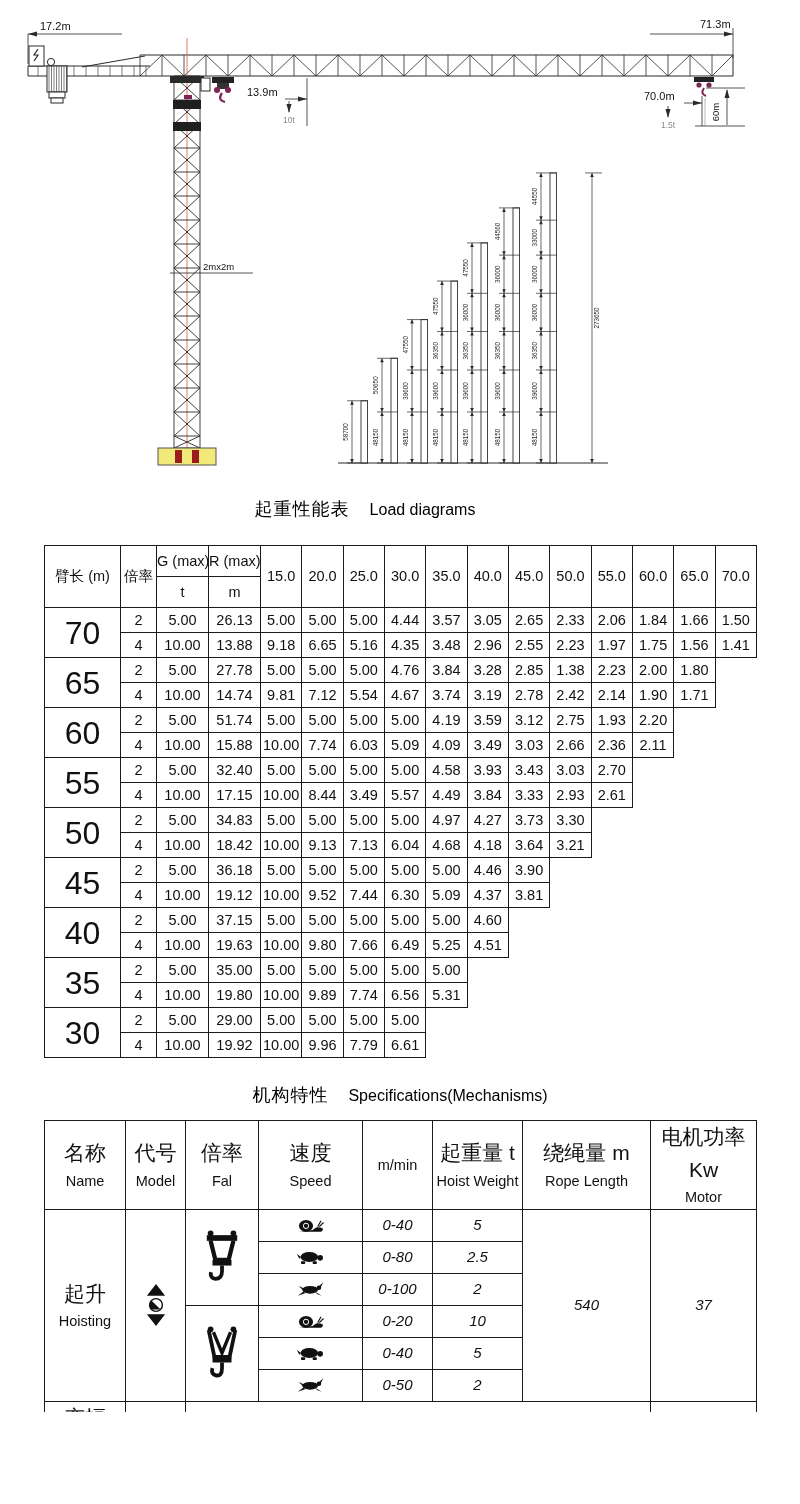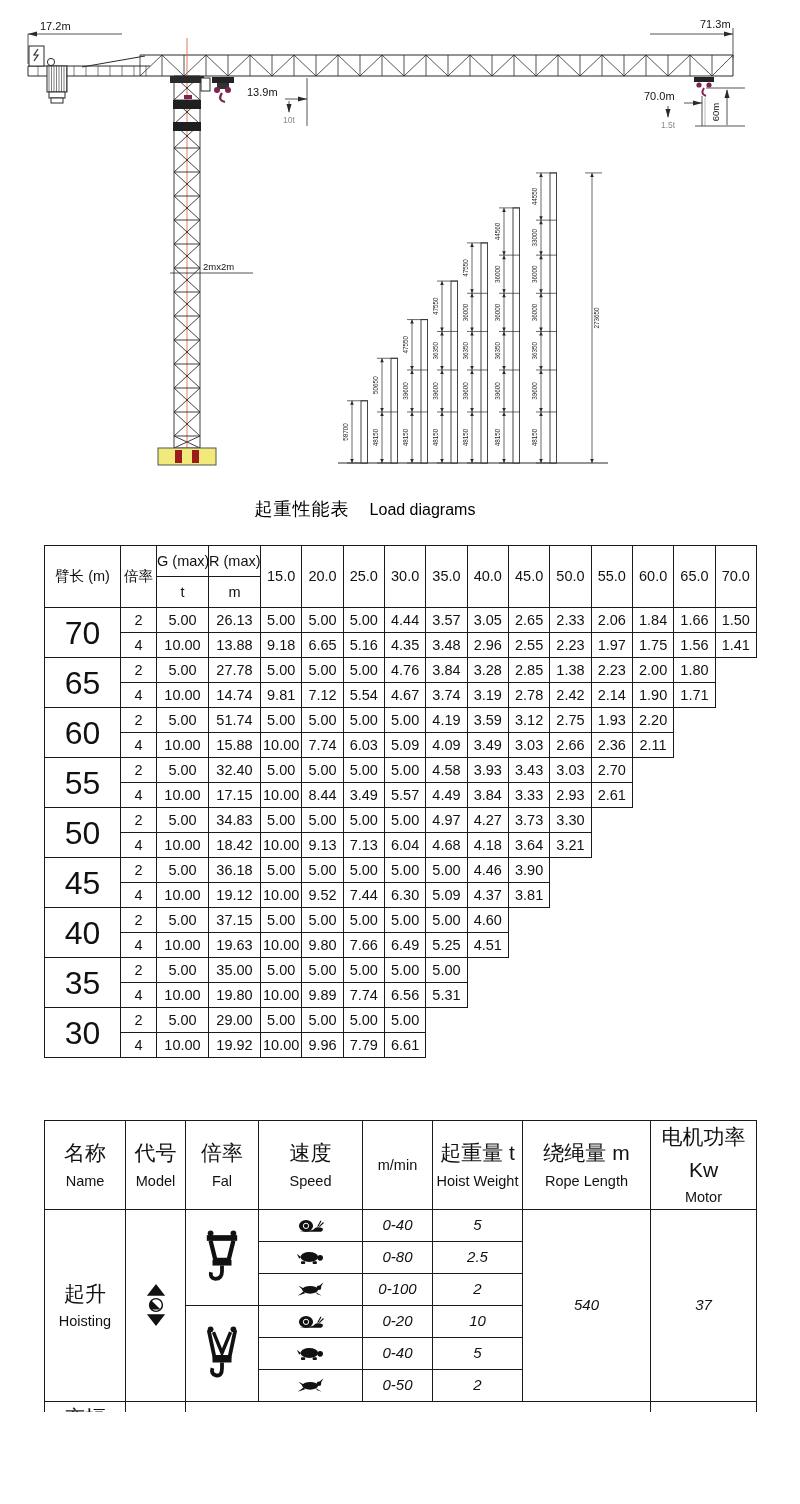--- a/index.html
+++ b/index.html
@@ -756,20 +756,23 @@
             <td class="blank"></td>
             <td class="blank"></td>
             <td class="blank"></td>
             <td class="blank"></td>
             <td class="blank"></td>
           </tr>
         </tbody>
       </table>
   </div>
 
+  <div class="abs sec-title" style="left:0;top:1083px;width:800px;text-align:center;">
+    <span class="cn">机构特性</span><span class="en" style="font-size:16px">Specifications(Mechanisms)</span>
+  </div>
 
   <div class="abs" style="left:44px;top:1120px;">
     <table class="mech">
       <colgroup>
         <col style="width:81px">
           <col style="width:60px">
           <col style="width:73px">
           <col style="width:104px">
         <col style="width:70px">
           <col style="width:90px">

